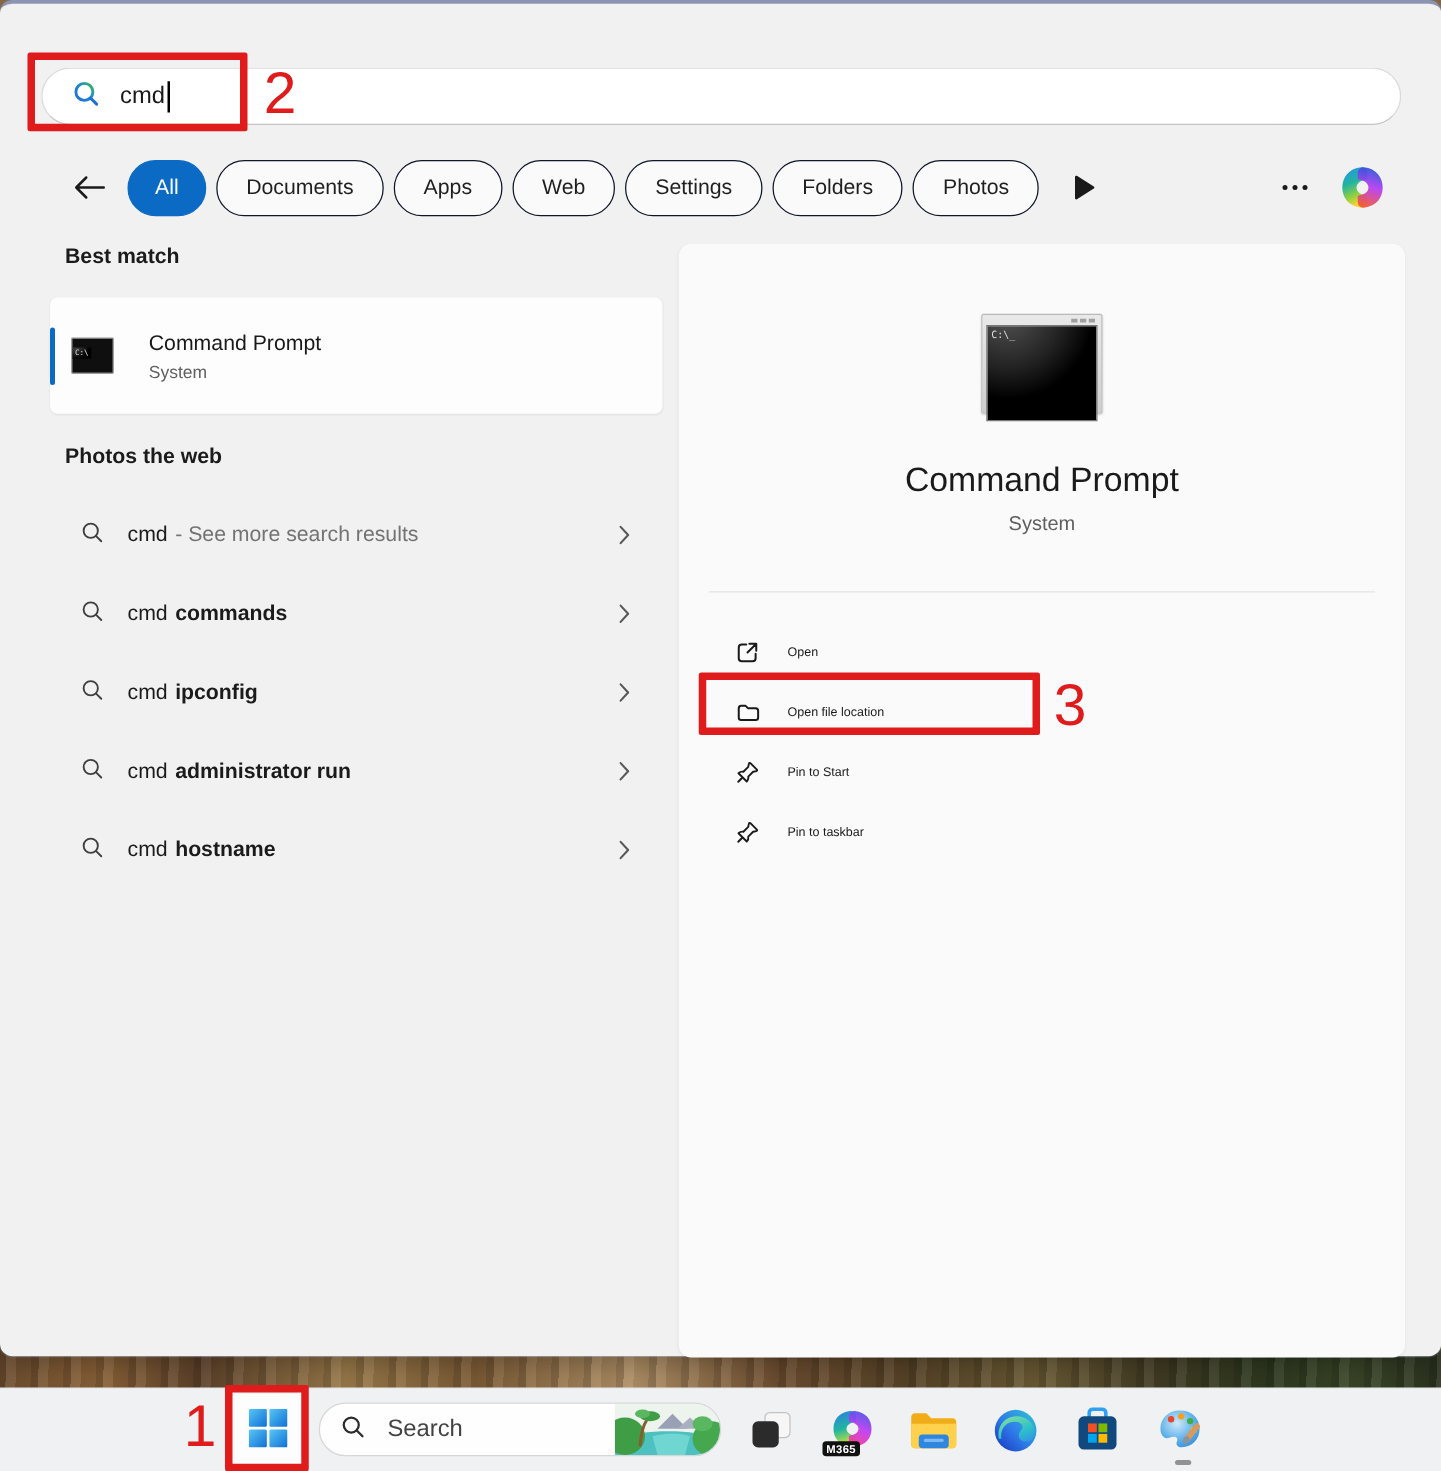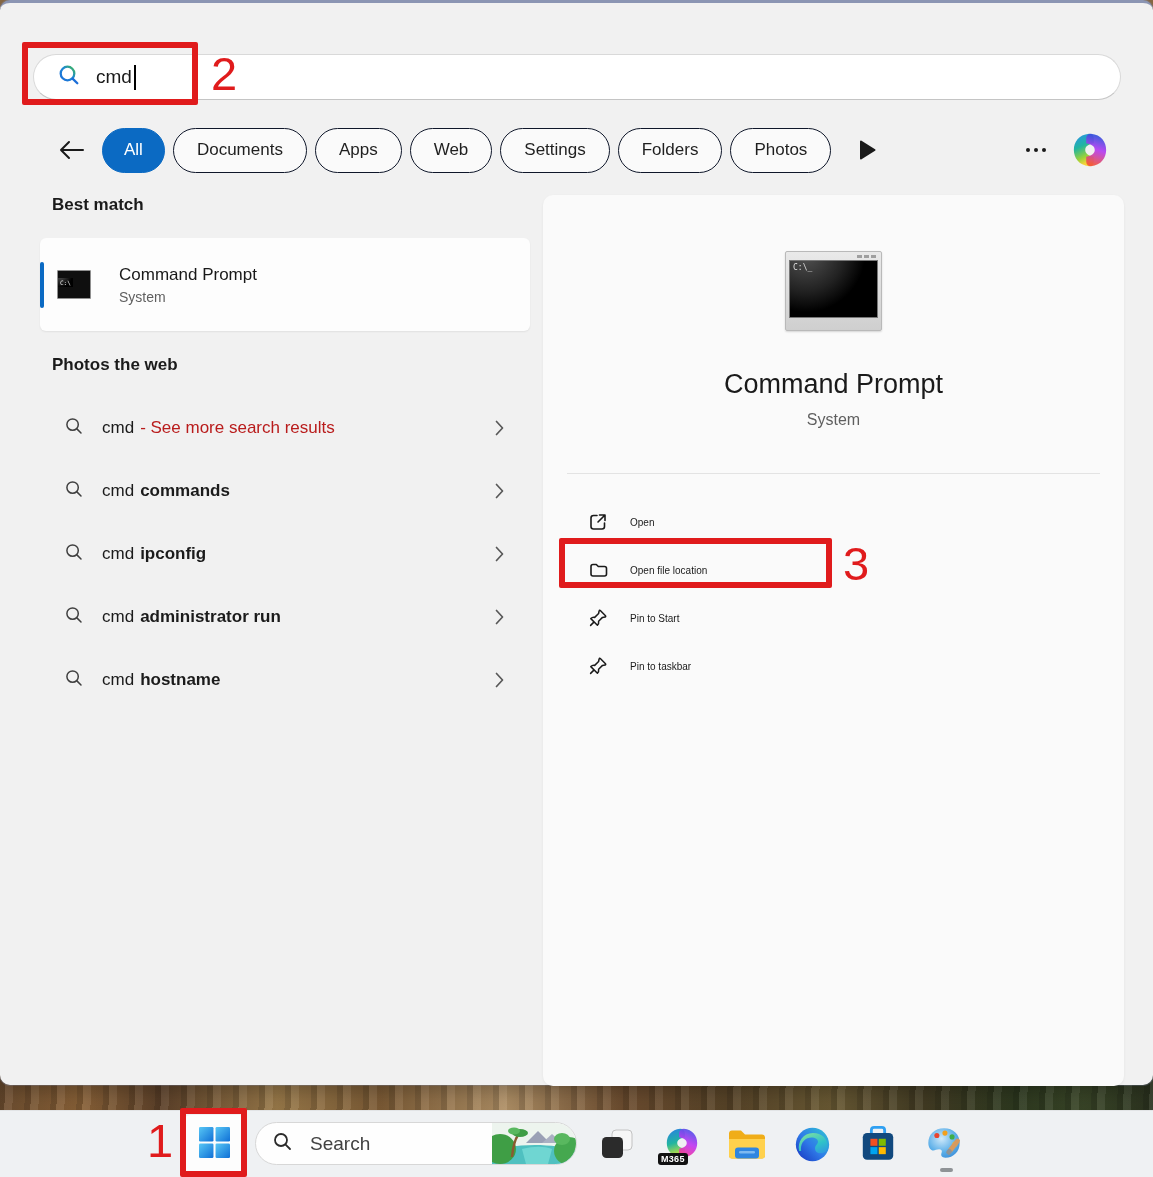--- a/index.html
+++ b/index.html
@@ -45,31 +45,31 @@
   .cmd-sm .bar { height:5px; background:linear-gradient(#efefef,#cfcfcf); border-bottom:1px solid #9f9f9f; }
   .cmd-sm .body { font-family:"DejaVu Sans Mono", monospace; font-size:6px; color:#e6e6e6; padding:1px 2px;
     background:radial-gradient(circle at 15% -20%, #4c4c4c 0%, #1c1c1c 45%, #000 70%); height:22px; }
   .bm-text { margin-left:28px; }
   .bm-title { font-size:17px; color:#191919; }
   .bm-sub { font-size:14px; color:#5f5f5f; margin-top:4px; }
   .h-web { margin-top:24px; margin-bottom:33px; }
   .sug-row { height:40px; margin-bottom:23px; display:flex; align-items:center; padding:0 26px 0 24px; border-radius:4px; }
   .sug-text { margin-left:18px; font-size:17px; color:#1b1b1b; display:flex; align-items:baseline; gap:6px; white-space:nowrap; }
   .sug-suffix.strong { font-weight:bold; }
-  .sug-suffix.muted { color:#b91c1c; font-weight:normal;text-align:center; }
+  .sug-suffix.muted { color:#737373; font-weight:normal;text-align:center; }
   .sug-chevron { margin-left:auto; display:flex; align-items:center; }
 
   
   .right-card { position:absolute; left:543px; top:192px; width:581px; height:891px; background:#fafafa;
     border-radius:10px; box-shadow:0 1px 3px rgba(0,0,0,.06); }
   .cmd-lg { width:97px; height:80px; margin:56px auto 0; border:1px solid #b9b9b9; border-radius:2px;
     background:linear-gradient(#e9e9e9,#cfcfcf); padding:0 3px 3px 3px; box-shadow:0 1px 2px rgba(0,0,0,.15); }
   .cmd-lg .bar { height:8px; display:flex; align-items:center; justify-content:flex-end; gap:2px; padding-right:2px; }
   .cmd-lg .bar i { width:5px; height:3px; background:#9f9f9f; }
-  .cmd-lg .body { height:58px; font-family:"DejaVu Sans Mono", monospace; font-size:8px; color:#ddd; padding:2px 3px;
+  .cmd-lg .body { height:77px; font-family:"DejaVu Sans Mono", monospace; font-size:8px; color:#ddd; padding:2px 3px;
     background:radial-gradient(circle at 18% -15%, #555 0%, #222 40%, #000 62%); border:1px solid #777; }
   .pv-title { text-align:center; margin-top:38px; font-size:27px; color:#1a1a1a; }
   .pv-sub { text-align:center; margin-top:11px; font-size:16px; color:#5f5f5f; }
   .pv-divider { height:1px; background:#e3e3e3; margin:44px 24px 0 24px; }
   .actions { margin-top:30px; padding-left:44px; }
   .act-row { height:36px; margin-bottom:12px; display:flex; align-items:center; }
   .act-icon { width:22px; display:flex; align-items:center; justify-content:center; }
   .act-label { margin-left:21px; font-size:10px; color:#1a1a1a; }
 
   

